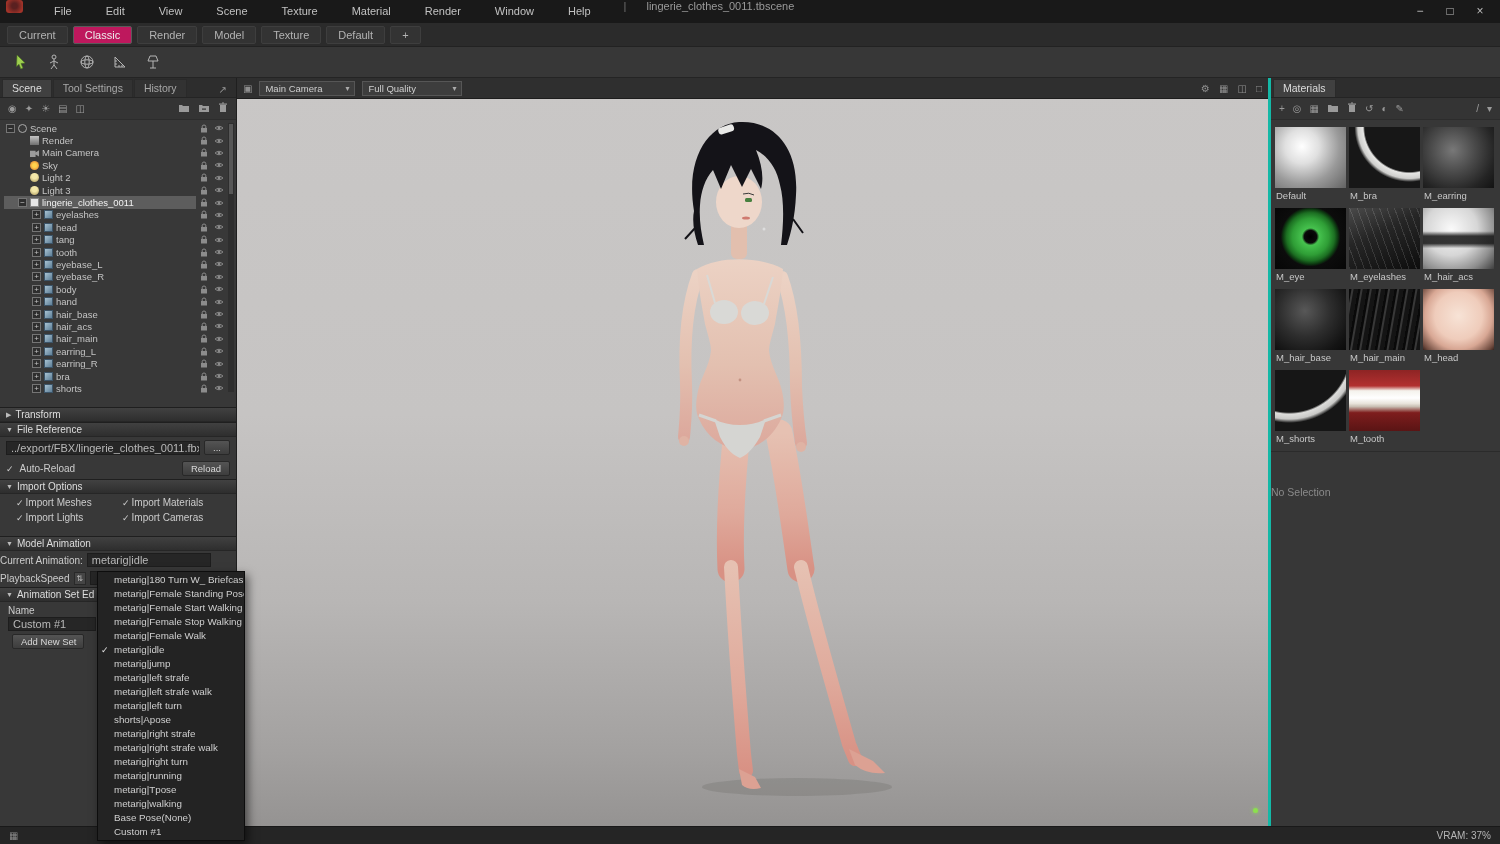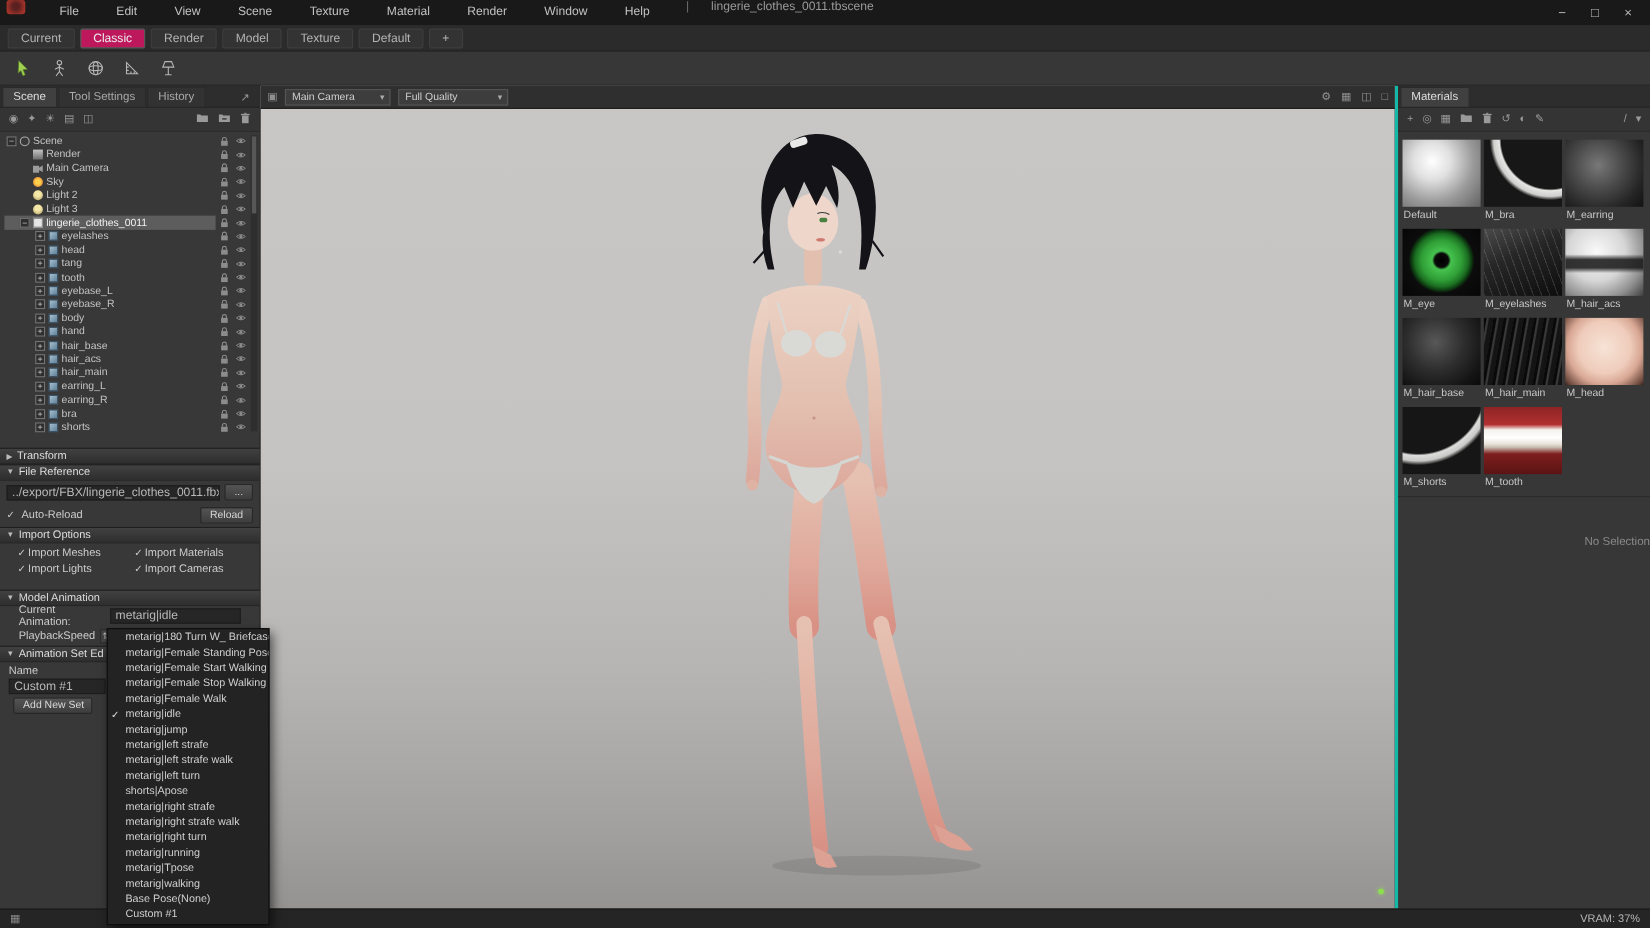--- a/index.html
+++ b/index.html
@@ -59,21 +59,21 @@
 
   .prow{display:flex;align-items:center;padding:3px 6px;gap:4px;font-size:10px}
   .field{background:#262626;border:1px solid #1d1d1d;color:#b8b8b8;font-size:11px;padding:0 4px;height:14px;line-height:13px;overflow:hidden;white-space:nowrap}
   .pathfield{flex:1}
   .btn{background:linear-gradient(#545454,#3d3d3d);border:1px solid #282828;color:#d8d8d8;font-size:9.5px;padding:1px 8px;border-radius:2px;text-align:center;white-space:nowrap}
   .chk{color:#cfcfcf;font-size:9px;margin-right:2px}
   .mlauto{margin-left:auto}
   .impgrid{display:grid;grid-template-columns:1fr 1fr;padding:3px 8px 4px 16px;row-gap:4px;font-size:10px}
   .impopt{display:flex;align-items:center}
   .gap2{height:9px}
-  .animrow{display:flex;align-items:center;padding:2px 17px;font-size:10px;gap:4px;height:18px}
+  .animrow{display:flex;align-items:center;padding:2px 0;font-size:10px;gap:4px;height:18px}
   .animfield{width:124px}
   .spin{width:12px;height:13px;background:#454545;border:1px solid #292929;color:#bbb;font-size:8px;text-align:center;line-height:12px;flex:none}
   .namelabel{padding:3px 8px;font-size:10px;height:15px}
   .namefield{width:88px;margin-left:8px}
   .addbtn{margin:3px 0 0 12px;width:72px}
 
   
   #animpopup{position:absolute;left:97px;top:571px;width:148px;background:#232323;border:1px solid #0d0d0d;box-shadow:3px 4px 9px rgba(0,0,0,.55);z-index:60;padding:1px 0}
   .aitem{height:14px;line-height:14px;font-size:9.8px;color:#cfcfcf;padding-left:16px;position:relative;white-space:nowrap;overflow:hidden}
   .achk{position:absolute;left:3px;top:0;font-size:9px;color:#e2e2e2}
@@ -88,21 +88,21 @@
   .vpicons{margin-left:auto;display:flex;gap:9px;color:#8f8f8f;font-size:10px}
   .vpdot{position:absolute;right:10px;bottom:13px;width:5px;height:5px;border-radius:50%;background:#8ce04e;box-shadow:0 0 4px #8ce04e;z-index:4}
   #charsvg{position:absolute;top:21px;left:0;z-index:1}
 
   
   #rightpanel{position:absolute;top:78px;right:0;width:232px;bottom:18px;background:#373737;border-left:3px solid #14b8a6}
   .mgrid{display:grid;grid-template-columns:repeat(3,71px);gap:7px 3px;padding:7px 4px 4px}
   .mthumb{width:71px;height:61px;background-color:#202020}
   .mlabel{font-size:9.5px;color:#c8c8c8;padding:2px 1px 0;white-space:nowrap;overflow:hidden}
   .mdivider{border-top:1px solid #2b2b2b;margin-top:3px}
-  .noselection{text-align:right;color:#8a8a8a;font-size:10.5px;margin-top:34px}
+  .noselection{text-align:left;color:#8a8a8a;font-size:10.5px;margin-top:34px}
 
   
   #statusbar{position:absolute;left:0;right:0;bottom:0;height:18px;background:#252525;border-top:1px solid #191919;display:flex;align-items:center;padding:0 9px;font-size:10px;color:#b5b5b5}
   .vram{margin-left:auto}
 </style>
 </head>
 <body>
 
 <div id="titlebar">
   <span class="logo"></span>

